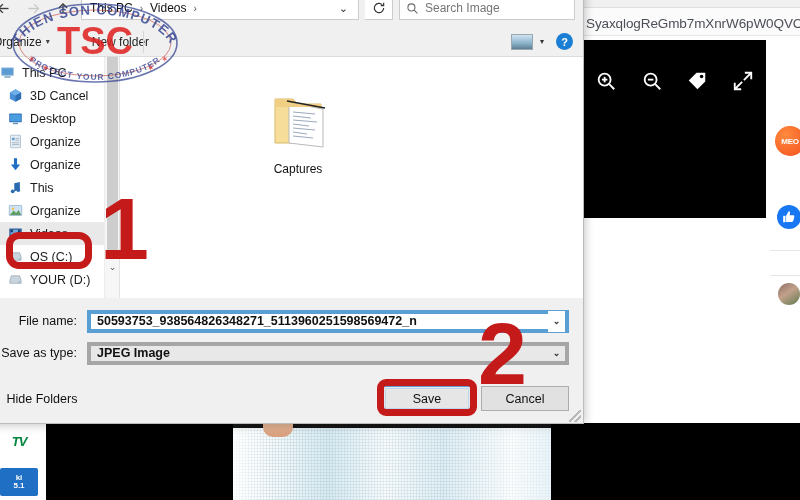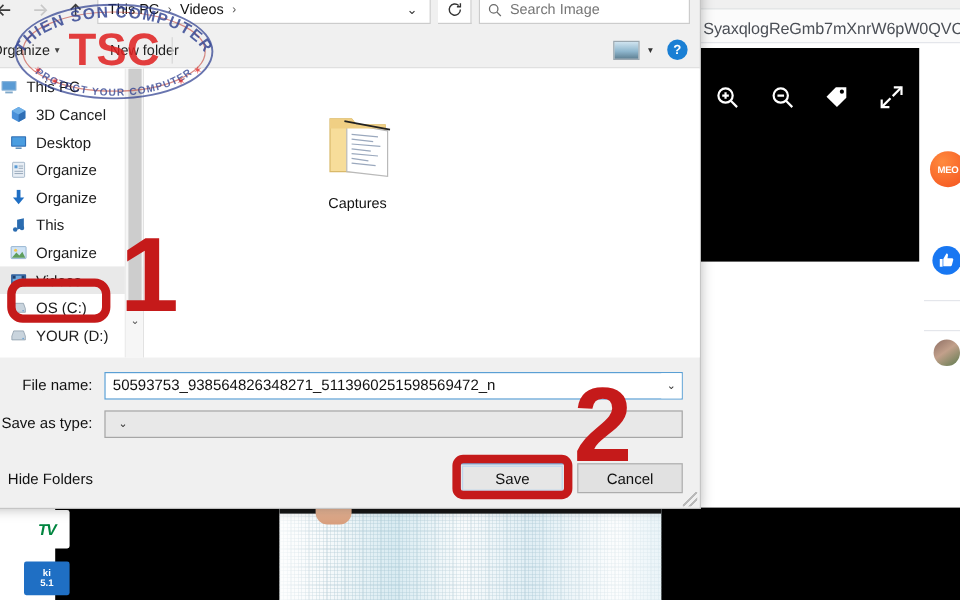--- a/index.html
+++ b/index.html
@@ -56,21 +56,21 @@
   #rail-div2 { position:absolute; left:770px; top:275px; width:30px; height:1px; background:#e4e6eb; }
   #avatar-mini {
     position:absolute; left:778px; top:283px; width:22px; height:22px; border-radius:50%;
     background:linear-gradient(145deg,#8d6e63 0%, #c2a08b 45%, #5d7a4e 100%);
     overflow:hidden;
   }
 
   
   #photo-wrap { position:absolute; left:0px; top:423px; width:800px; height:77px; background:#000; }
   #photo-left-ads { position:absolute; left:0px; top:420px; width:46px; height:80px; background:#fff; }
-  .ad-box { position:absolute; left:20px; width:38px; border-radius:2px; overflow:hidden; }
+  .ad-box { position:absolute; left:0; width:38px; border-radius:2px; overflow:hidden; }
   #ad-tv { top:425px; height:32px; background:#ffffff; display:flex; align-items:center; justify-content:center; }
   #ad-tv .tvlogo { font-size:13px; font-weight:bold; font-style:italic; letter-spacing:-1px; }
   #ad-blue { top:468px; height:28px; background:#1f6fc4; color:#fff;
     display:flex; flex-direction:column; align-items:center; justify-content:center;
     font-size:8px; font-weight:bold; line-height:1.05; }
   #photo-fabric {
     position:absolute; left:233px; top:423px; width:318px; height:77px;
     background:
       linear-gradient(90deg, rgba(255,255,255,.88) 0%, rgba(255,255,255,.4) 12%, rgba(196,225,235,.55) 30%,
                       rgba(255,255,255,.5) 48%, rgba(208,230,240,.5) 66%, rgba(255,255,255,.75) 88%, rgba(232,243,248,.8) 100%),
@@ -161,22 +161,22 @@
     position:absolute; width:96px; display:flex; flex-direction:column; align-items:center; gap:4px;
     cursor:pointer;
   }
   .file-label { font-size:12px; color:#111; }
 
   
   #form-area { background:#f0f0f0; padding:10px 14px 0 14px; position:relative; flex:0 0 auto; }
   .form-row { display:flex; align-items:center; height:26px; margin-bottom:6px; }
   .form-label { width:90px; text-align:right; padding-right:10px; font-size:12.5px; color:#111; }
   .combo {
-    flex:1; height:23px; border:1px solid #0f766e; background:#fff;
-    display:flex; align-items:center; padding:0 0 0 6px; font-size:12.5px;
+    flex:1; height:23px; border:4px solid #0f766e; background:#fff;
+    display:flex; align-items:center; padding:0 0 0 6px; font-size:12.5px;font-weight:bold;
   }
   #fn-combo { border-color:#5a9fd4; }
   #type-combo { background:#e8e8e8; border-color:#a6a6a6; }
   .combo .val { flex:1; white-space:nowrap; overflow:hidden; color:#111; }
   .caret-box { width:17px; height:21px; display:flex; align-items:center; justify-content:center; font-size:9px; color:#333; cursor:pointer; }
   #fn-caret-box { background:#fff; }
 
   #action-row { display:flex; align-items:center; padding:14px 14px 12px 10px; background:#f0f0f0; flex:0 0 auto; }
   #hide-folders { display:flex; align-items:center; gap:6px; font-size:12.5px; color:#111; cursor:pointer; }
   #hide-folders .chev { font-size:9px; color:#222; }
@@ -496,20 +496,21 @@
     <div class="form-row">
       <div class="form-label">File name:</div>
       <div class="combo" id="fn-combo">
         <span class="val">50593753_938564826348271_5113960251598569472_n</span>
         <span class="caret-box" id="fn-caret-box">⌄</span>
       </div>
     </div>
     <div class="form-row">
       <div class="form-label">Save as type:</div>
       <div class="combo" id="type-combo">
+        <span class="val">JPEG Image</span>
         <span class="caret-box">⌄</span>
       </div>
     </div>
   </div>
 
   <div id="action-row">
     <div id="hide-folders">
       <span class="chev">⌃</span>
       <span>Hide Folders</span>
     </div>

